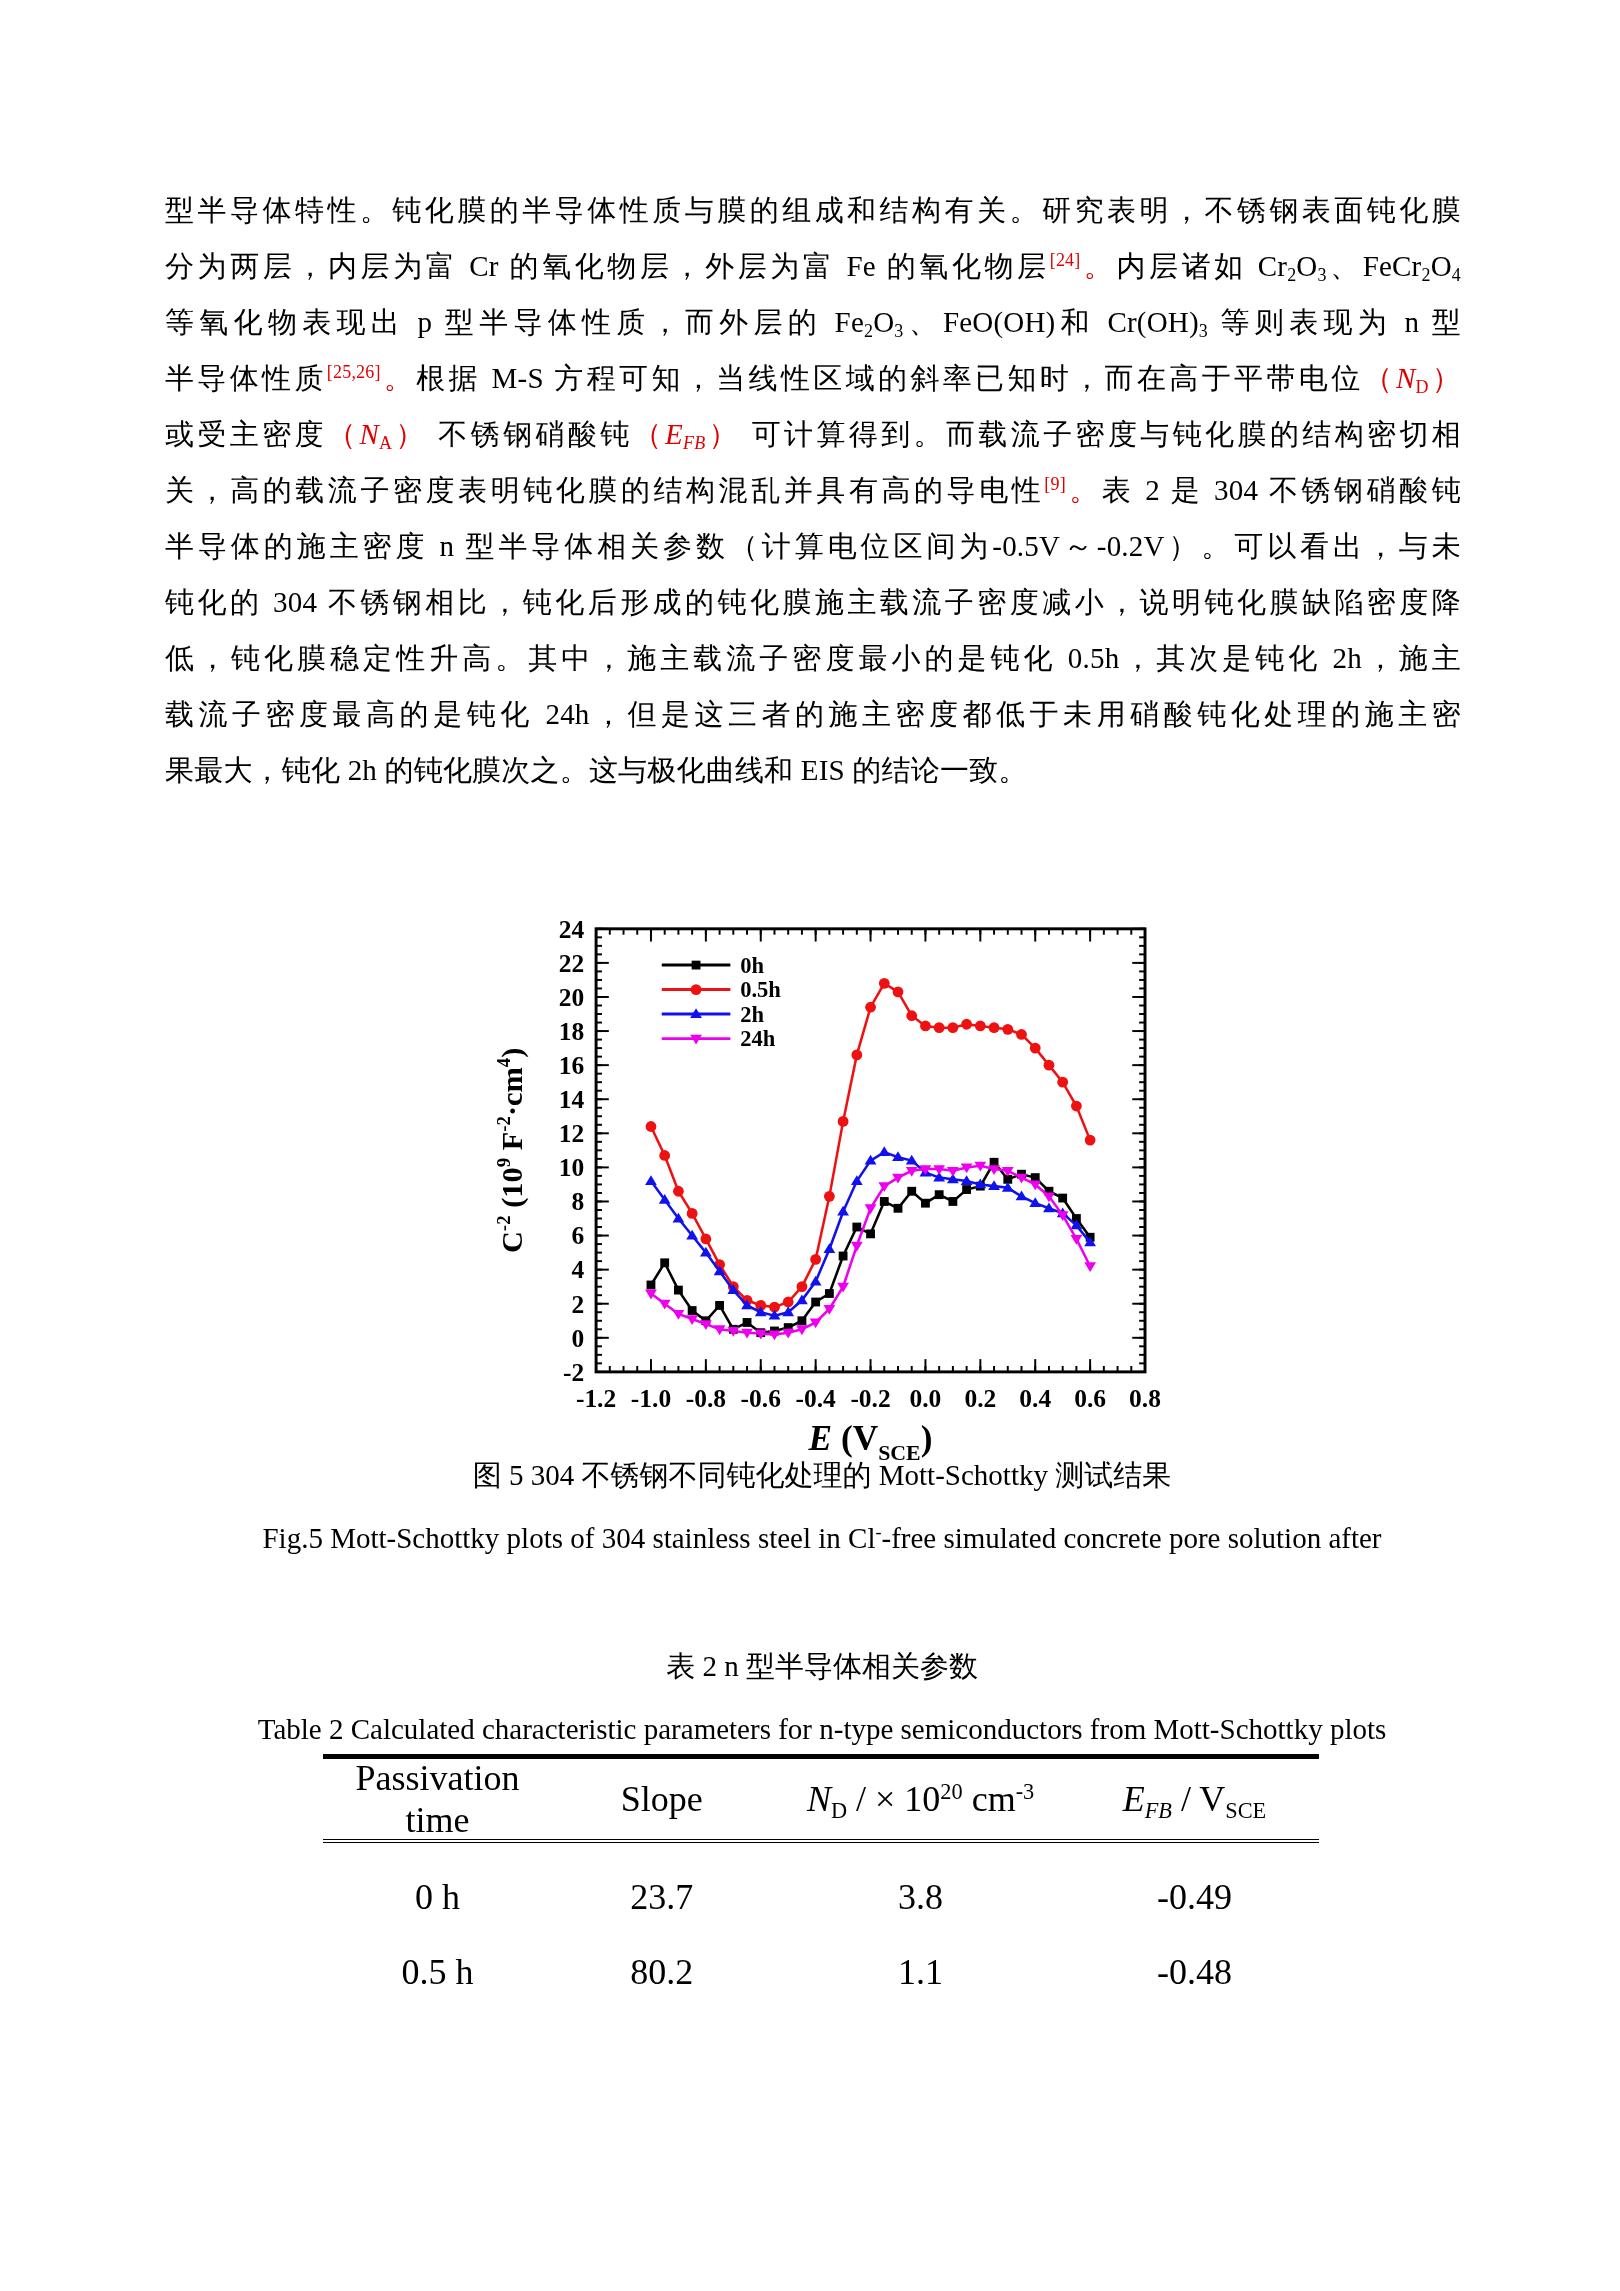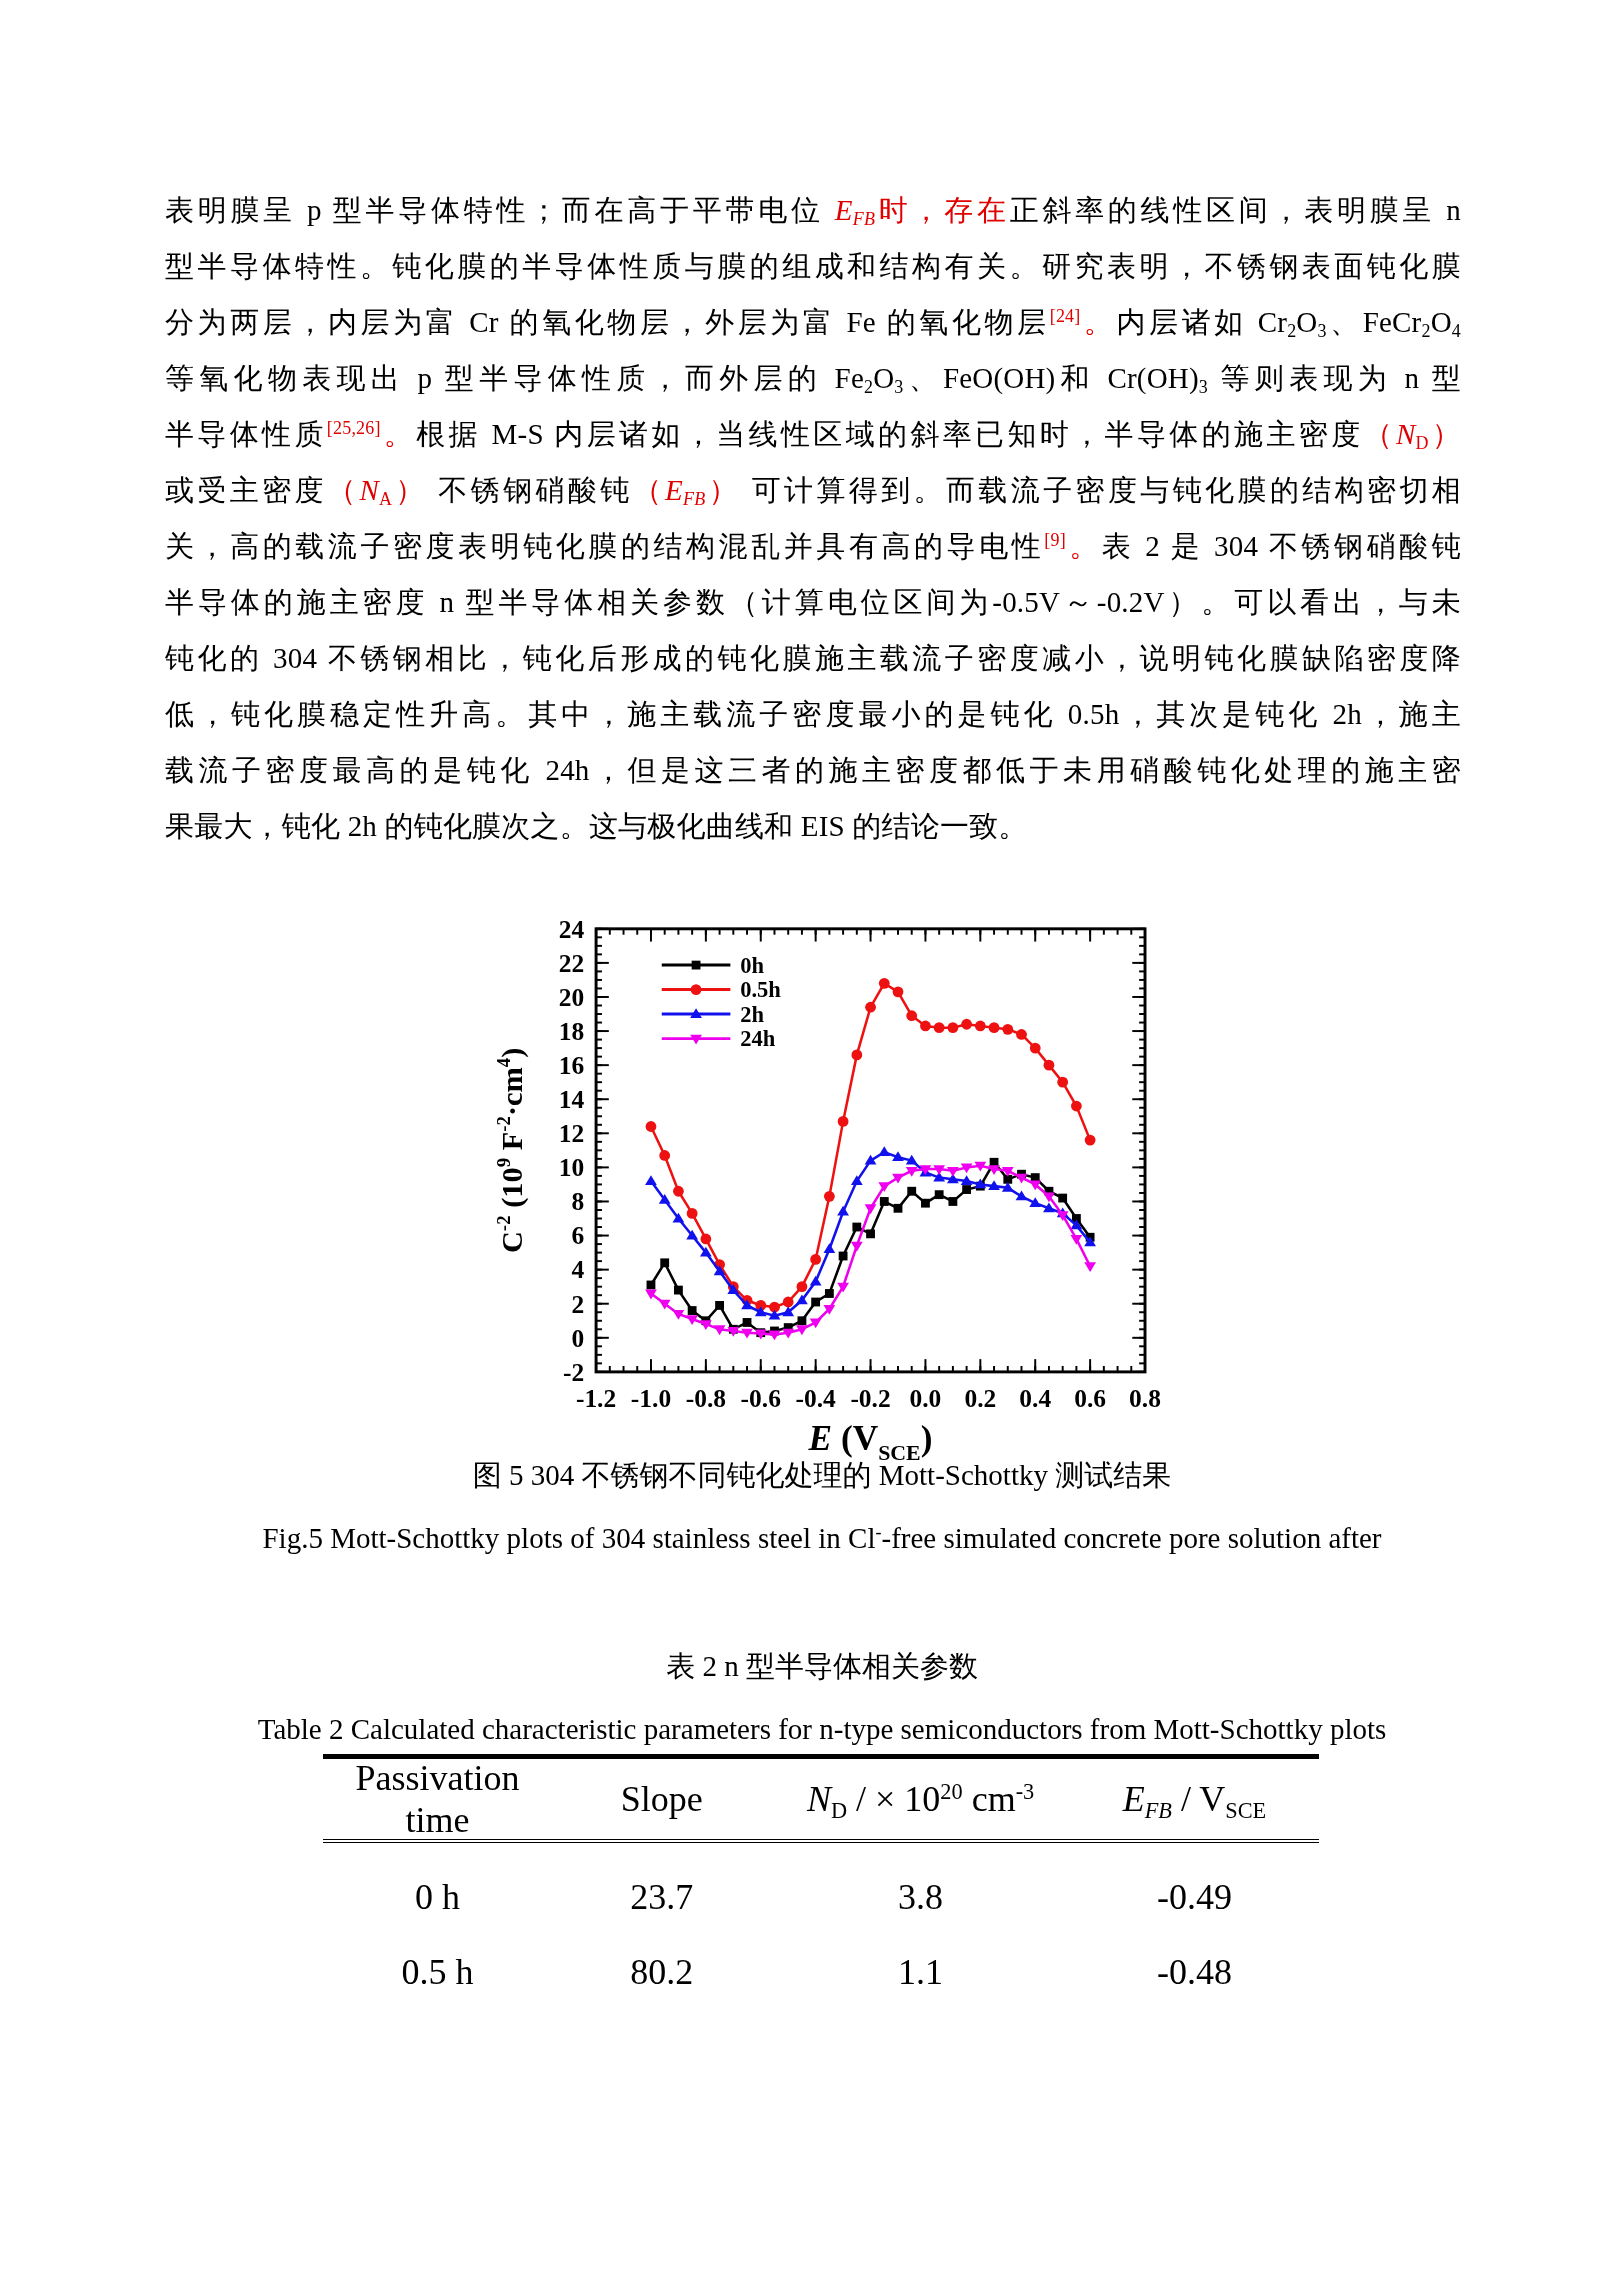--- a/index.html
+++ b/index.html
@@ -36,25 +36,24 @@
   .thead{display:flex;align-items:center;height:80px;border-bottom:4.9px double #000;}
   .trow{display:flex;align-items:flex-end;height:75px;}
   .tcell{text-align:center;font-size:36px;}
 </style>
 </head>
 <body>
 
 <div class="page">
 
   <div class="para" id="para">
-      <div class="pline"><span>表明膜呈 p 型半导体特性；而在高于平带电位 </span><span class="red it">E</span><span class="red it sub">FB</span><span class="red">时，存在</span><span>正斜率的线性区间，表明膜呈 n</span></div>
       <div class="pline"><span>型半导体特性。钝化膜的半导体性质与膜的组成和结构有关。研究表明，不锈钢表面钝化膜</span></div>
       <div class="pline"><span>分为两层，内层为富 Cr 的氧化物层，外层为富 Fe 的氧化物层</span><span class="red sup">[24]</span><span class="red">。</span><span>内层诸如 Cr</span><span class="sub">2</span><span>O</span><span class="sub">3</span><span>、FeCr</span><span class="sub">2</span><span>O</span><span class="sub">4</span></div>
       <div class="pline"><span>等氧化物表现出 p 型半导体性质，而外层的 Fe</span><span class="sub">2</span><span>O</span><span class="sub">3</span><span>、FeO(OH)和 Cr(OH)</span><span class="sub">3</span><span> 等则表现为 n 型</span></div>
-      <div class="pline"><span>半导体性质</span><span class="red sup">[25,26]</span><span class="red">。</span><span>根据 M-S 内层诸如，当线性区域的斜率已知时，半导体的施主密度</span><span class="red">（</span><span class="red it">N</span><span class="red sub">D</span><span class="red">）</span></div>
+      <div class="pline"><span>半导体性质</span><span class="red sup">[25,26]</span><span class="red">。</span><span>根据 M-S 方程可知，当线性区域的斜率已知时，而在高于平带电位</span><span class="red">（</span><span class="red it">N</span><span class="red sub">D</span><span class="red">）</span></div>
       <div class="pline"><span>或受主密度</span><span class="red">（</span><span class="red it">N</span><span class="red sub">A</span><span class="red">）</span><span> 不锈钢硝酸钝</span><span class="red">（</span><span class="red it">E</span><span class="red it sub">FB</span><span class="red">）</span><span> 可计算得到。而载流子密度与钝化膜的结构密切相</span></div>
       <div class="pline"><span>关，高的载流子密度表明钝化膜的结构混乱并具有高的导电性</span><span class="red sup">[9]</span><span class="red">。</span><span>表 2 是 304 不锈钢硝酸钝</span></div>
       <div class="pline"><span>半导体的施主密度 n 型半导体相关参数（计算电位区间为-0.5V～-0.2V）。可以看出，与未</span></div>
       <div class="pline"><span>钝化的 304 不锈钢相比，钝化后形成的钝化膜施主载流子密度减小，说明钝化膜缺陷密度降</span></div>
       <div class="pline"><span>低，钝化膜稳定性升高。其中，施主载流子密度最小的是钝化 0.5h，其次是钝化 2h，施主</span></div>
       <div class="pline"><span>载流子密度最高的是钝化 24h，但是这三者的施主密度都低于未用硝酸钝化处理的施主密</span></div>
       <div class="pline plast"><span>果最大，钝化 2h 的钝化膜次之。这与极化曲线和 EIS 的结论一致。</span></div>
     </div>
 
   <div class="chart-wrap">

